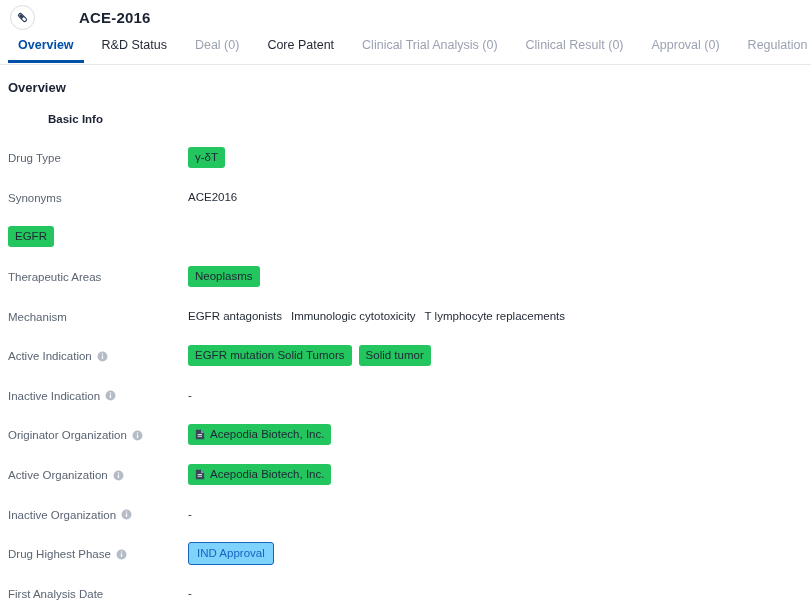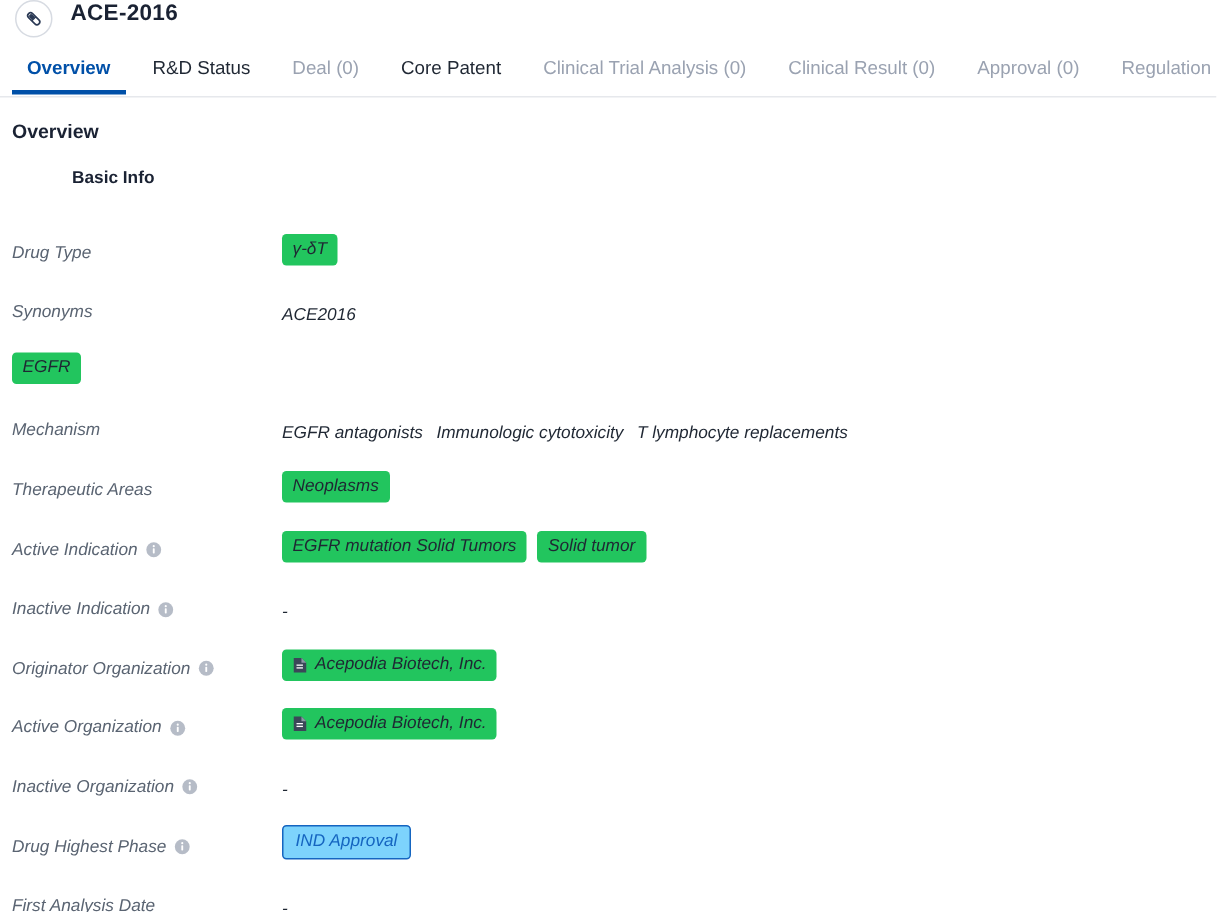--- a/index.html
+++ b/index.html
@@ -12,23 +12,24 @@
     background: #ffffff;
     font-family: "Liberation Sans", sans-serif;
     color: #1f2733;
     overflow: hidden;
   }
 
   
   .app-header {
     height: 34px;
     display: flex;
-    align-items: flex-start;
+    align-items: center;
     padding: 0 0 0 10px;
     box-sizing: border-box;
+    gap: 32px;
   }
   .drug-avatar {
     width: 23px;
     height: 23px;
     border-radius: 50%;
     border: 1px solid #d7dbe2;
     background: #ffffff;
     display: flex;
     align-items: center;
     justify-content: center;
@@ -100,23 +101,22 @@
     font-weight: bold;
     color: #1a2233;
     margin-top: 14px;
     line-height: 16px;
     margin-left: 40px;
   }
 
   .rows { margin-top: 10px; }
   .row {
     display: flex;
-    align-items: flex-end;
+    align-items: center;
     height: 39.6px;
-    font-style: italic;
   }
   .row-label {
     width: 180px;
     flex: none;
     font-size: 11.5px;
     color: #5a6472;
     display: flex;
     align-items: center;
     line-height: 16px;
     padding-top: 3px;
@@ -239,36 +239,36 @@
       </div>
       <div class="row">
         <div class="row-value">
           <span class="chip">
             <span>EGFR</span>
           </span>
         </div>
       </div>
       <div class="row">
         <div class="row-label">
+          <span>Therapeutic Areas</span>
+        </div>
+        <div class="row-value">
+          <span class="chip">
+            <span>Neoplasms</span>
+          </span>
+        </div>
+      </div>
+      <div class="row">
+        <div class="row-label">
           <span>Mechanism</span>
         </div>
         <div class="row-value">
           <span class="plain-item">EGFR antagonists</span>
           <span class="plain-item">Immunologic cytotoxicity</span>
           <span class="plain-item">T lymphocyte replacements</span>
-        </div>
-      </div>
-      <div class="row">
-        <div class="row-label">
-          <span>Therapeutic Areas</span>
-        </div>
-        <div class="row-value">
-          <span class="chip">
-            <span>Neoplasms</span>
-          </span>
         </div>
       </div>
       <div class="row">
         <div class="row-label">
           <span>Active Indication</span>
           <span class="info-icon">
             <svg width="11" height="11" viewBox="0 0 16 16" aria-hidden="true">
               <circle cx="8" cy="8" r="7.2" fill="#b6bcc7"></circle>
               <rect x="7.1" y="6.6" width="1.8" height="5" rx="0.6" fill="#ffffff"></rect>
               <circle cx="8" cy="4.5" r="1.05" fill="#ffffff"></circle>

